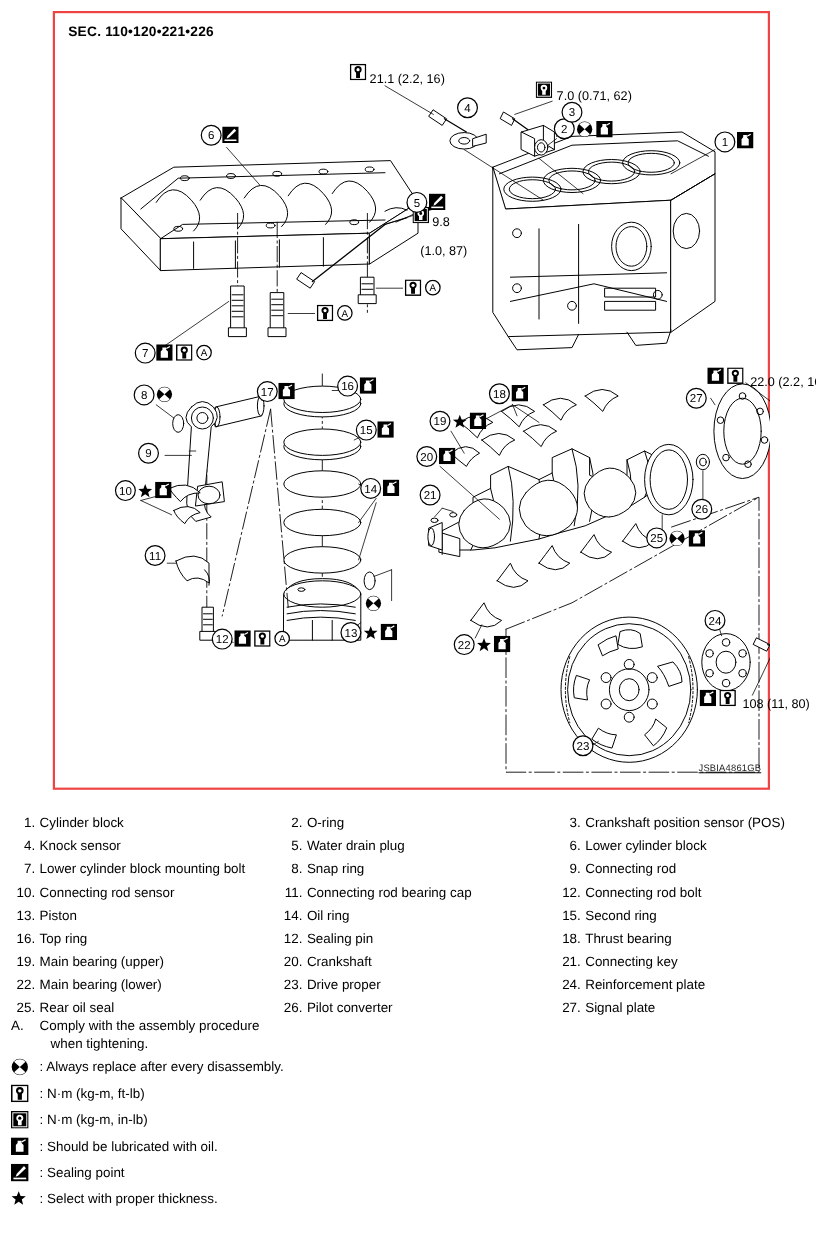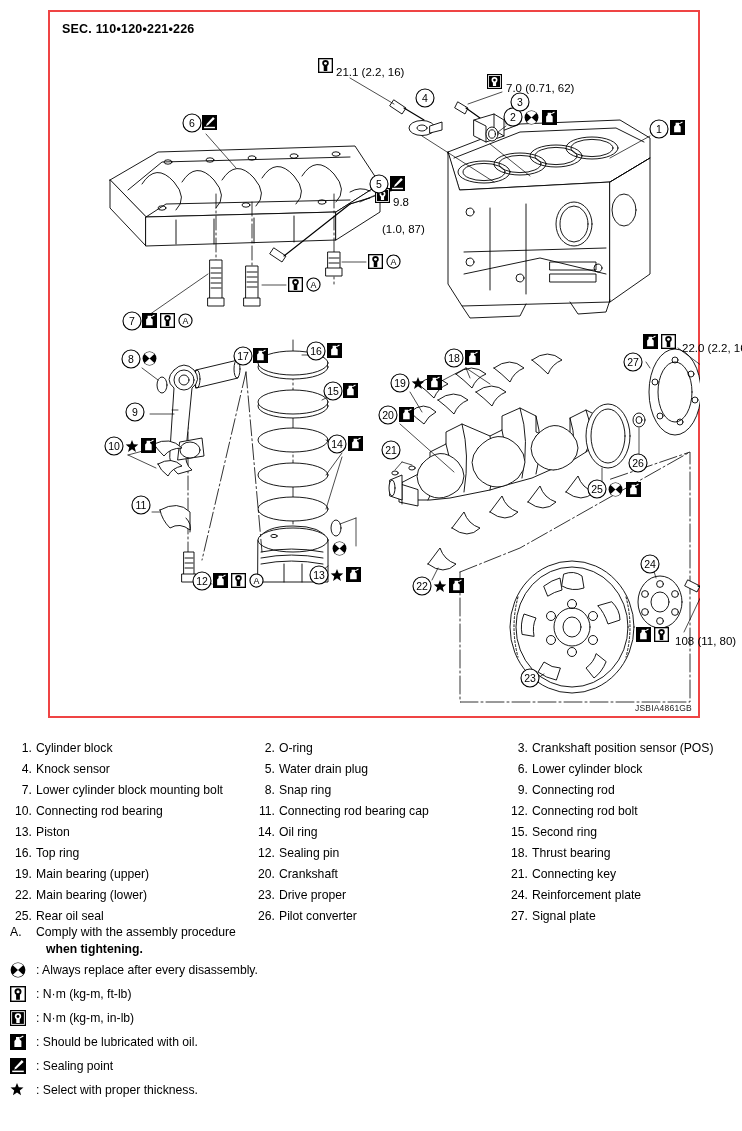--- a/index.html
+++ b/index.html
@@ -33,24 +33,25 @@
     left: 12px;
     top: 10px;
     font-size: 12.5px;
     font-weight: bold;
     letter-spacing: 0.2px;
     white-space: nowrap;
   }
   #figure-id {
     position: absolute;
     right: 6px;
-    bottom: 3px;
+    bottom: 13px;
     font-size: 8.5px;
     letter-spacing: 0.2px;
     color: #222;
+    text-decoration: underline;
   }
 
   
   #art {
     position: absolute;
     left: 0; top: 0;
     width: 650px;
     height: 706px;
     display: block;
   }
@@ -104,21 +105,20 @@
     left: 26px;
     top: 0px;
     white-space: nowrap;
     text-align: right;
   }
   .sym-row .sym-text2 {
     position: absolute;
     left: 36px;
     top: 17px;
     white-space: nowrap;
-    font-weight: bold;
   }
   .sym-glyph {
     position: absolute;
     left: 0;
     top: -1px;
     width: 18px;
     height: 18px;
   }
   .sym-letter {
     position: absolute;
@@ -727,21 +727,21 @@
     <div class="part-row" style="left: 10px; top: 21px;">
       <span class="part-num">4.</span>
       <span class="part-label">Knock sensor</span>
     </div>
     <div class="part-row" style="left: 10px; top: 42px;">
       <span class="part-num">7.</span>
       <span class="part-label">Lower cylinder block mounting bolt</span>
     </div>
     <div class="part-row" style="left: 10px; top: 63px;">
       <span class="part-num">10.</span>
-      <span class="part-label">Connecting rod bearing</span>
+      <span class="part-label">Connecting rod sensor</span>
     </div>
     <div class="part-row" style="left: 10px; top: 84px;">
       <span class="part-num">13.</span>
       <span class="part-label">Piston</span>
     </div>
     <div class="part-row" style="left: 10px; top: 105px;">
       <span class="part-num">16.</span>
       <span class="part-label">Top ring</span>
     </div>
     <div class="part-row" style="left: 10px; top: 126px;">

